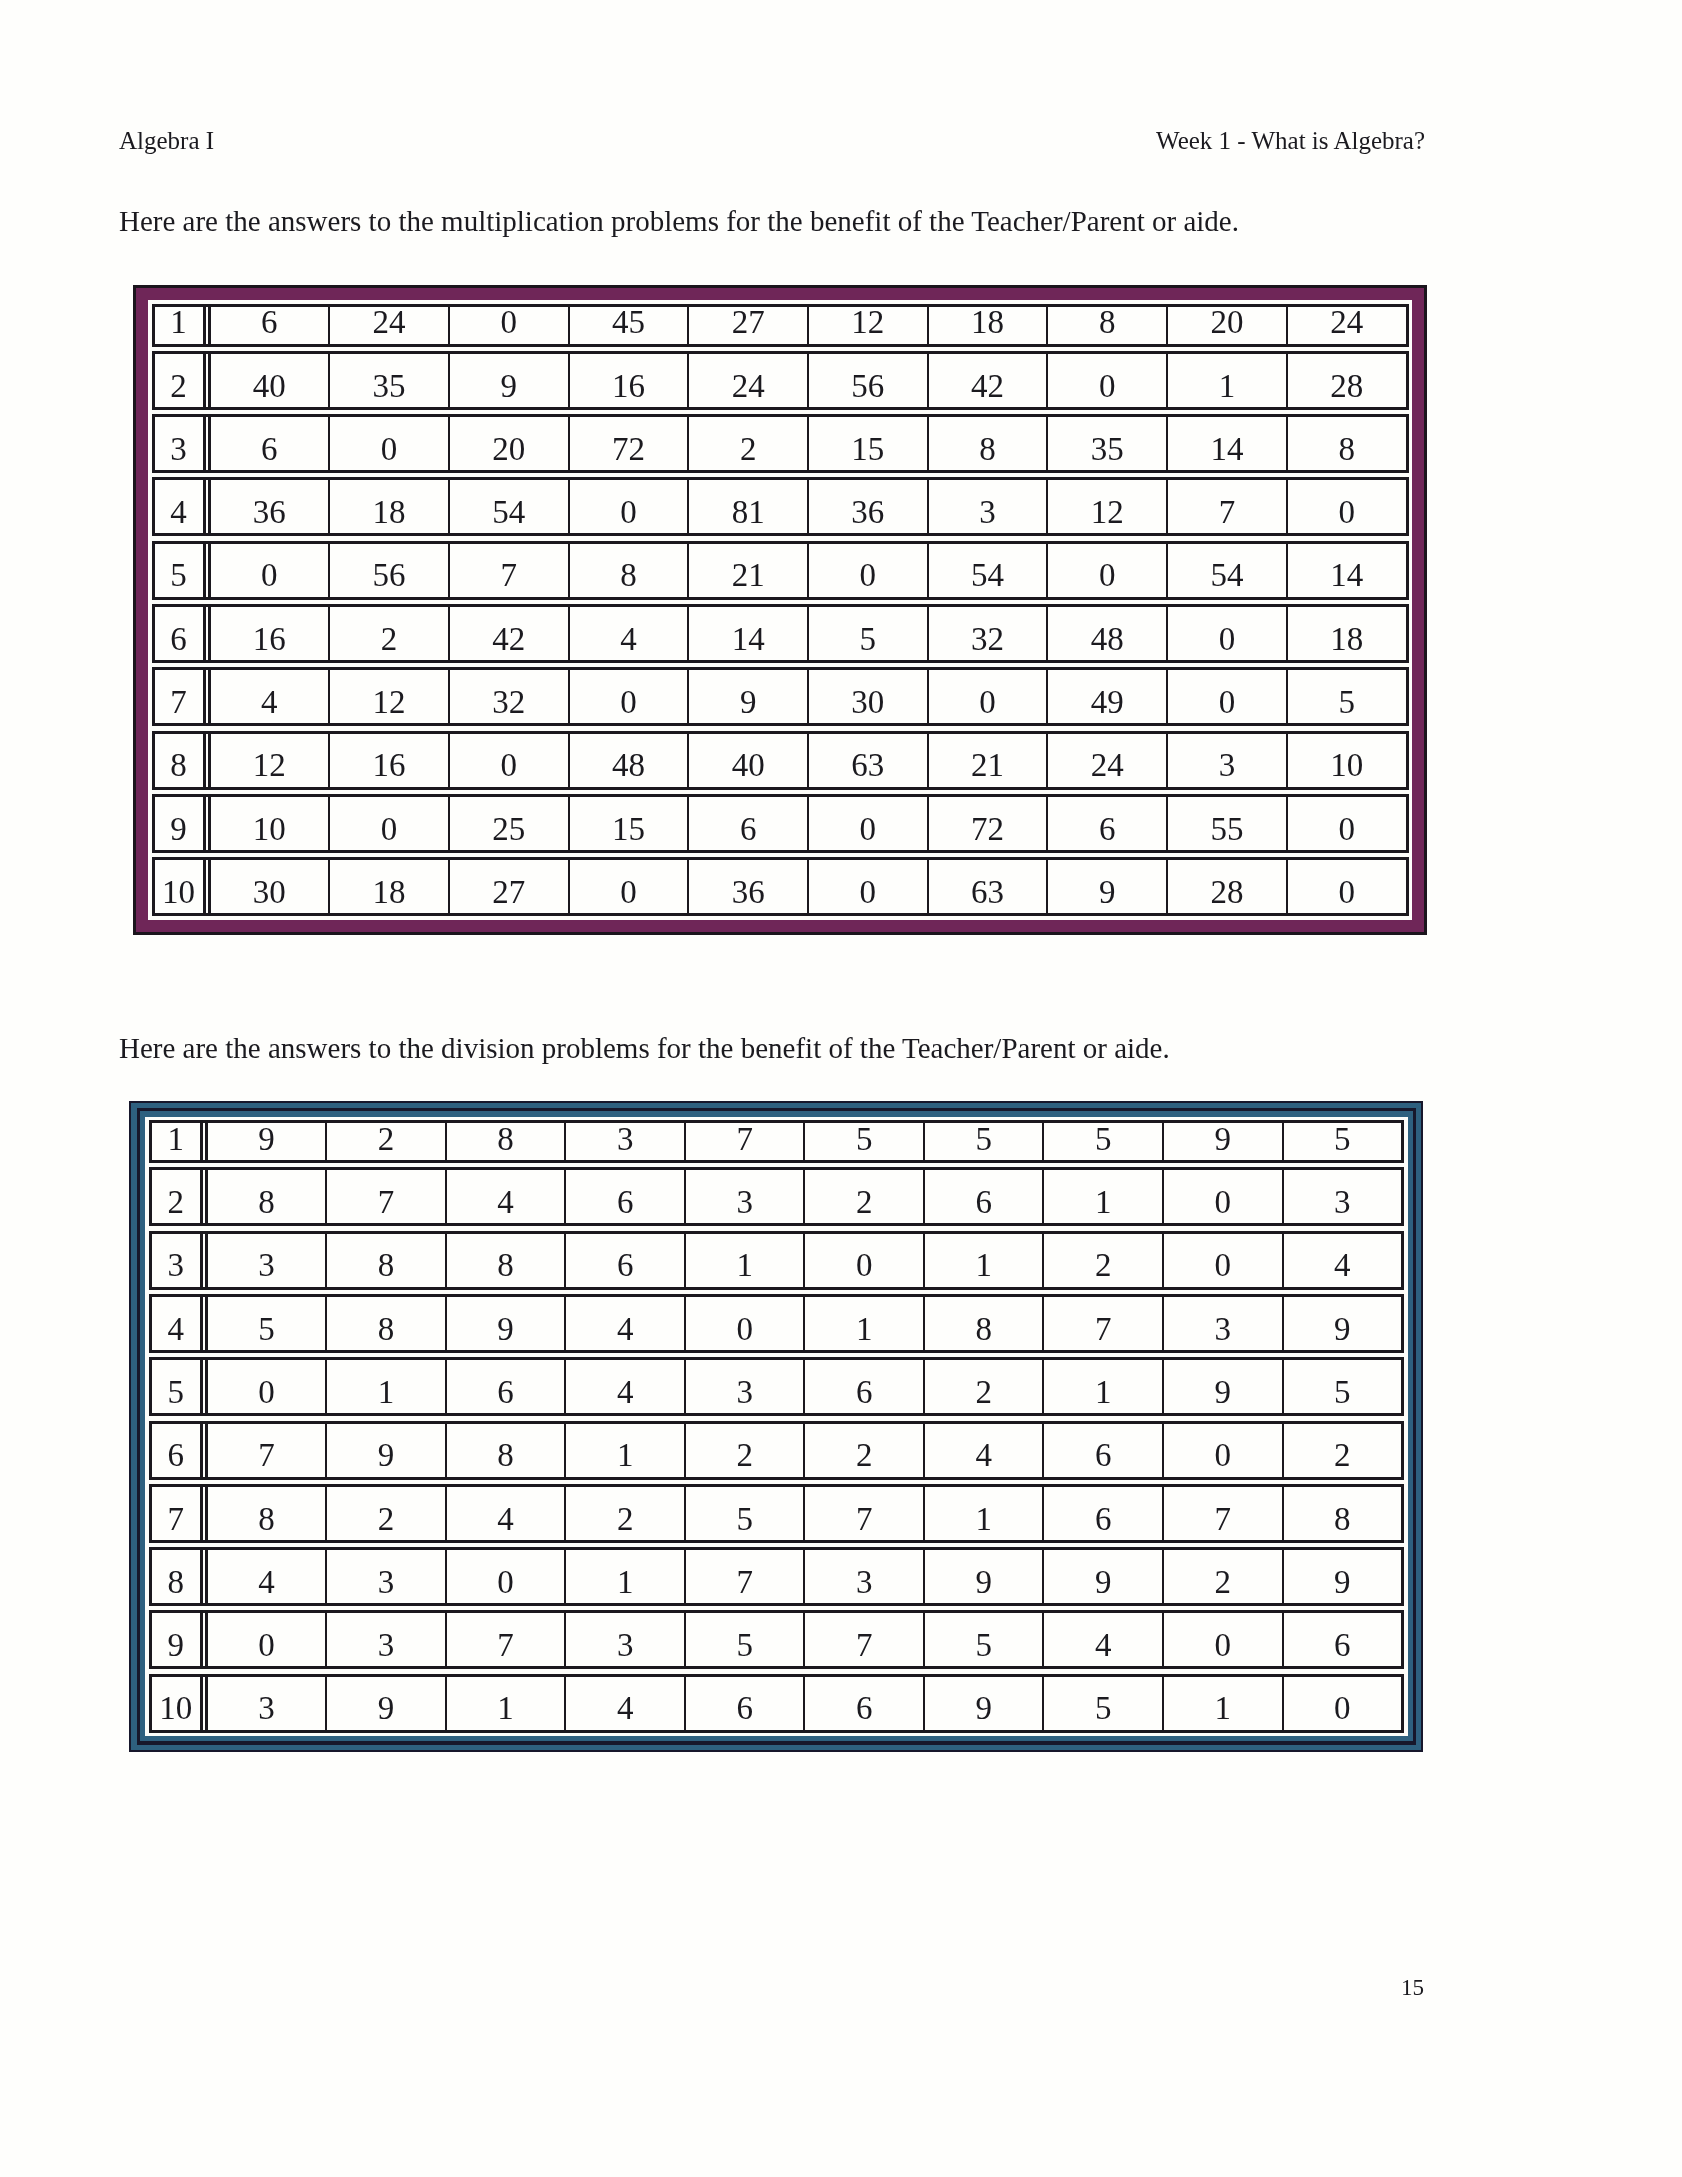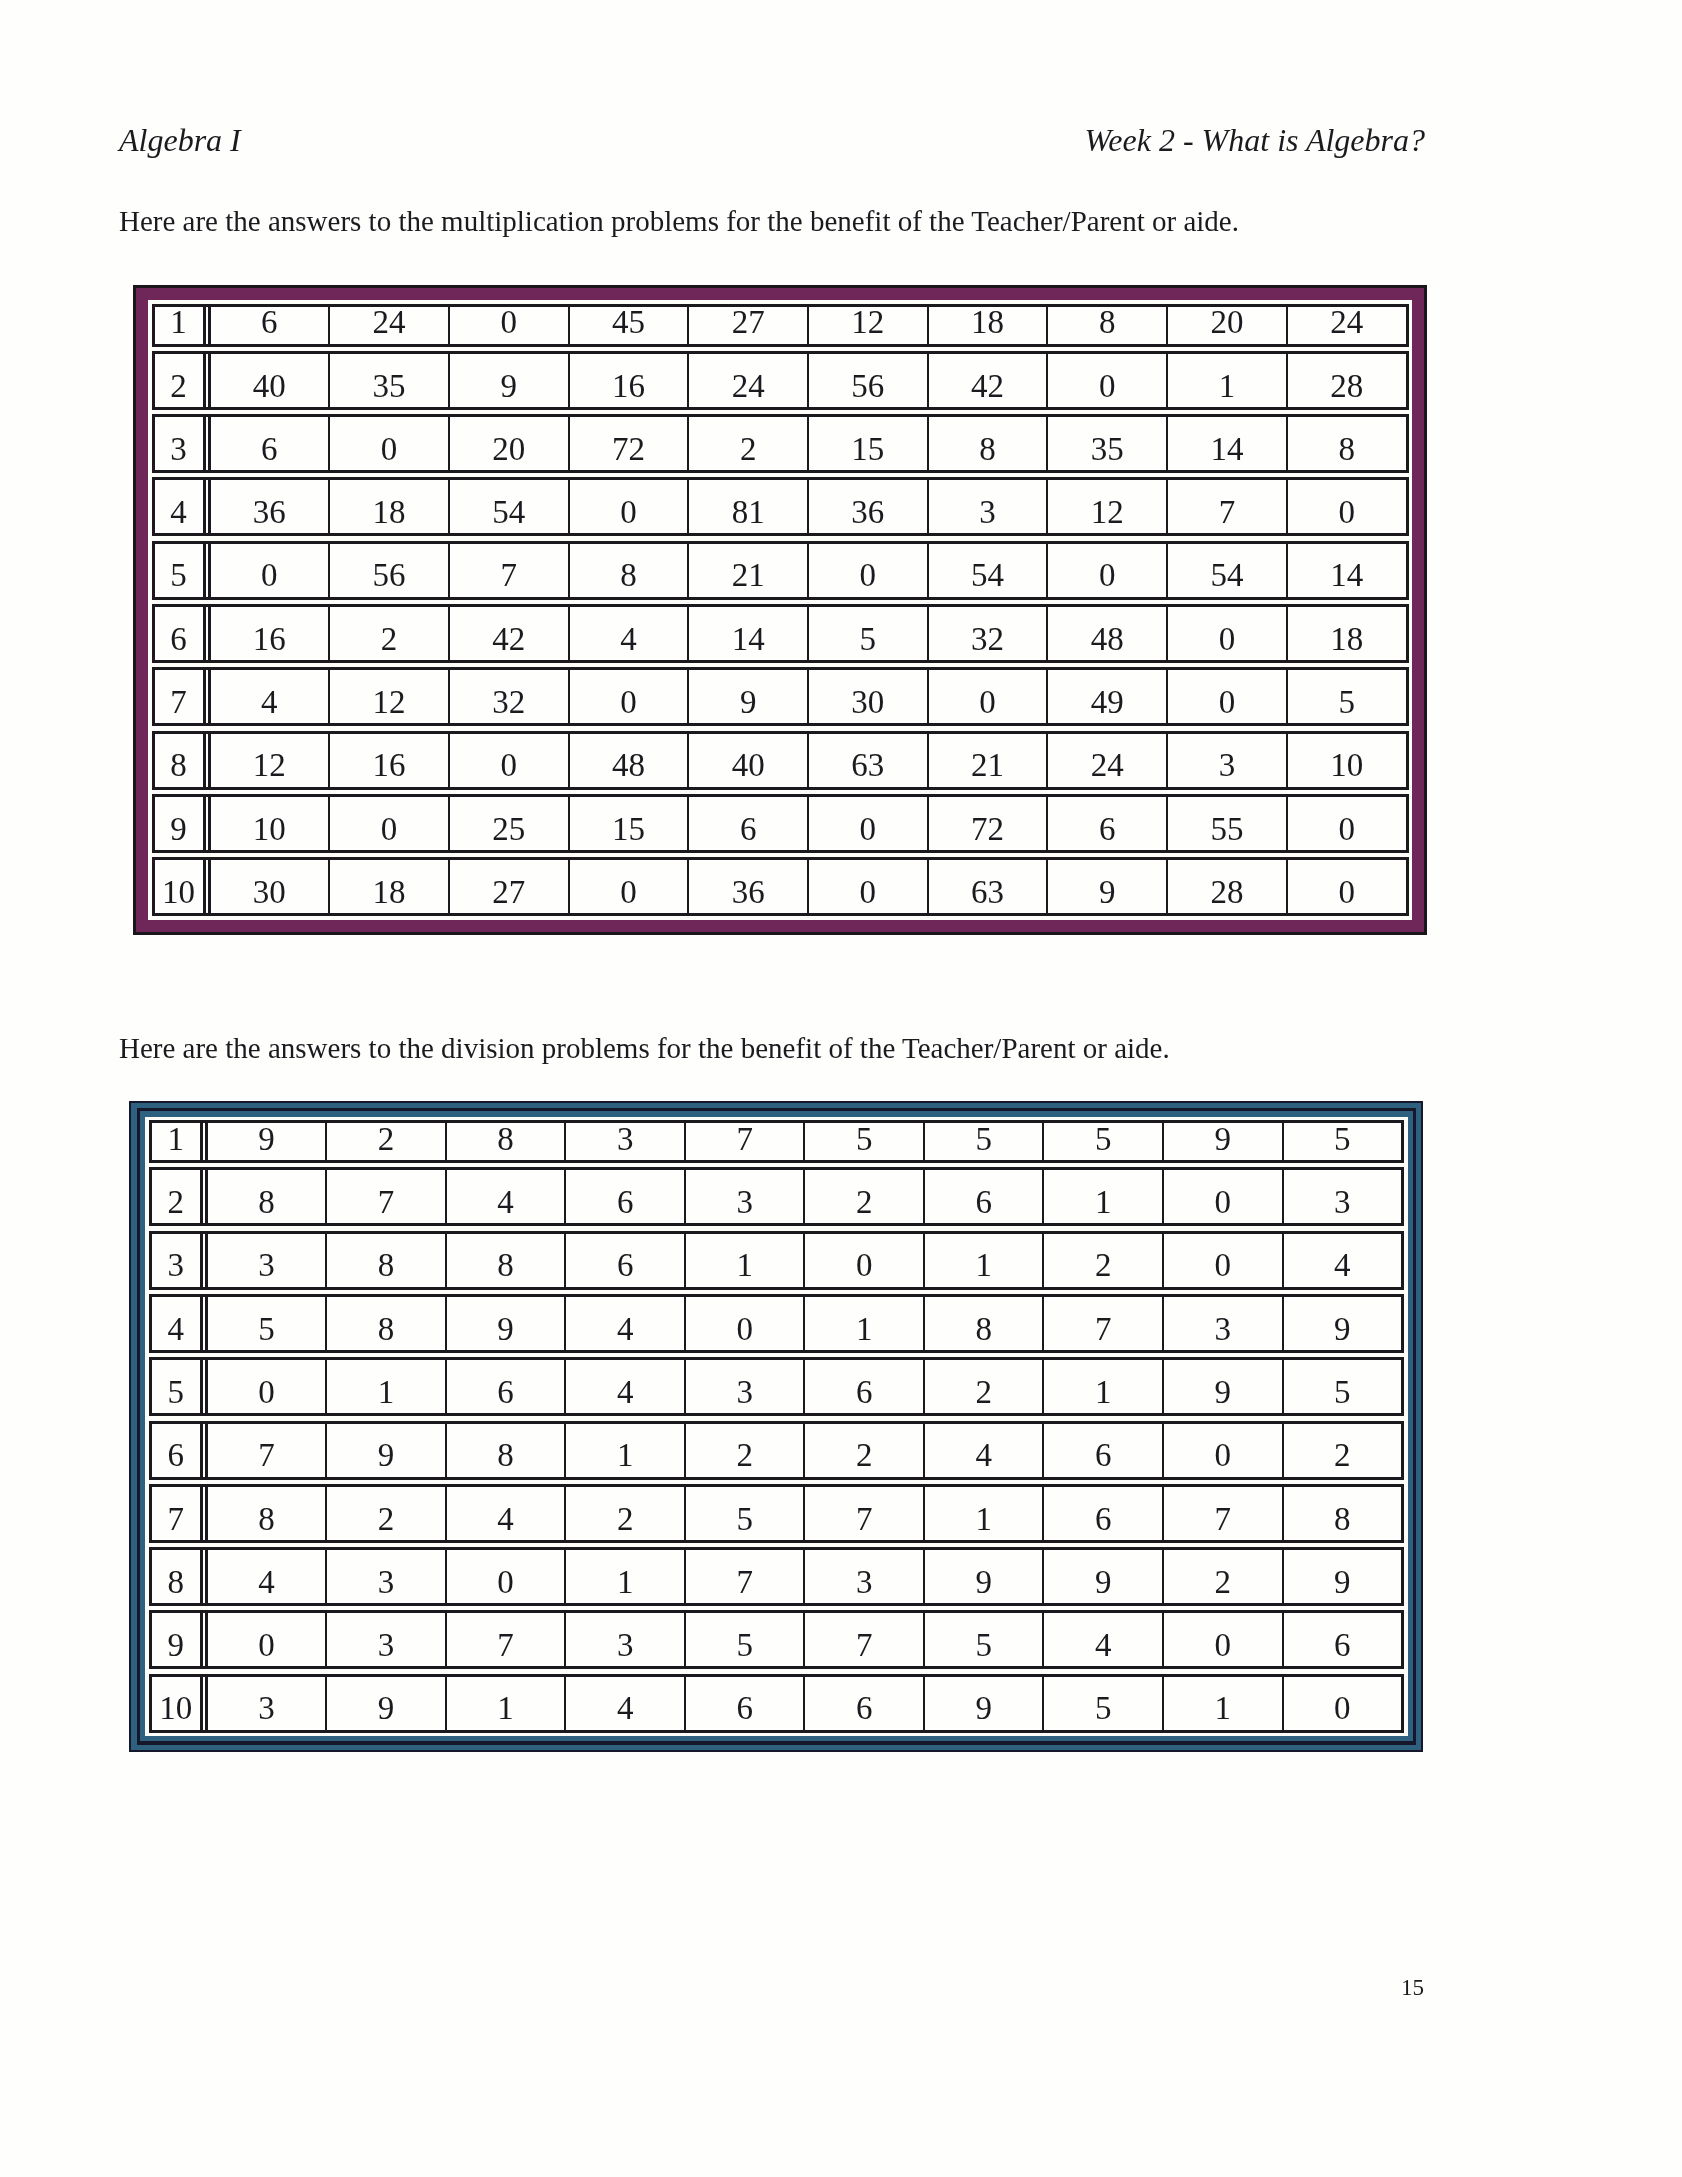--- a/index.html
+++ b/index.html
@@ -16,22 +16,21 @@
     position:absolute;
     left:119px;
     top:0;
     width:1306px;
   }
   .doc-header{
     margin-top:125px;
     display:flex;
     justify-content:space-between;
     align-items:center;
-    font-style:italic;
-    font-size:32px;
+    font-size:25px;
     line-height:31px;
   }
   .intro{
     font-size:29px;
     line-height:35px;
     margin:0;
   }
   .intro-1{margin-top:48px;}
   .intro-2{margin-top:96px;}
   .tbl{box-sizing:border-box;width:1294px;margin-left:14px;}
@@ -100,21 +99,21 @@
   }
 </style>
 </head>
 <body>
 
 <div class="page">
   <div class="content">
 
     <div class="doc-header">
       <span>Algebra I</span>
-      <span>Week 2 - What is Algebra?</span>
+      <span>Week 1 - What is Algebra?</span>
     </div>
 
     <p class="intro intro-1">Here are the answers to the multiplication problems for the benefit of the Teacher/Parent or aide.</p>
 
     <div class="tbl tbl-1 mult-frame" style="background-color: rgb(111, 38, 88);">
       <div class="tbl-white">
           <div class="trow short">
             <div class="tnum">1</div>
             <div class="tcell">6</div>
             <div class="tcell">24</div>

